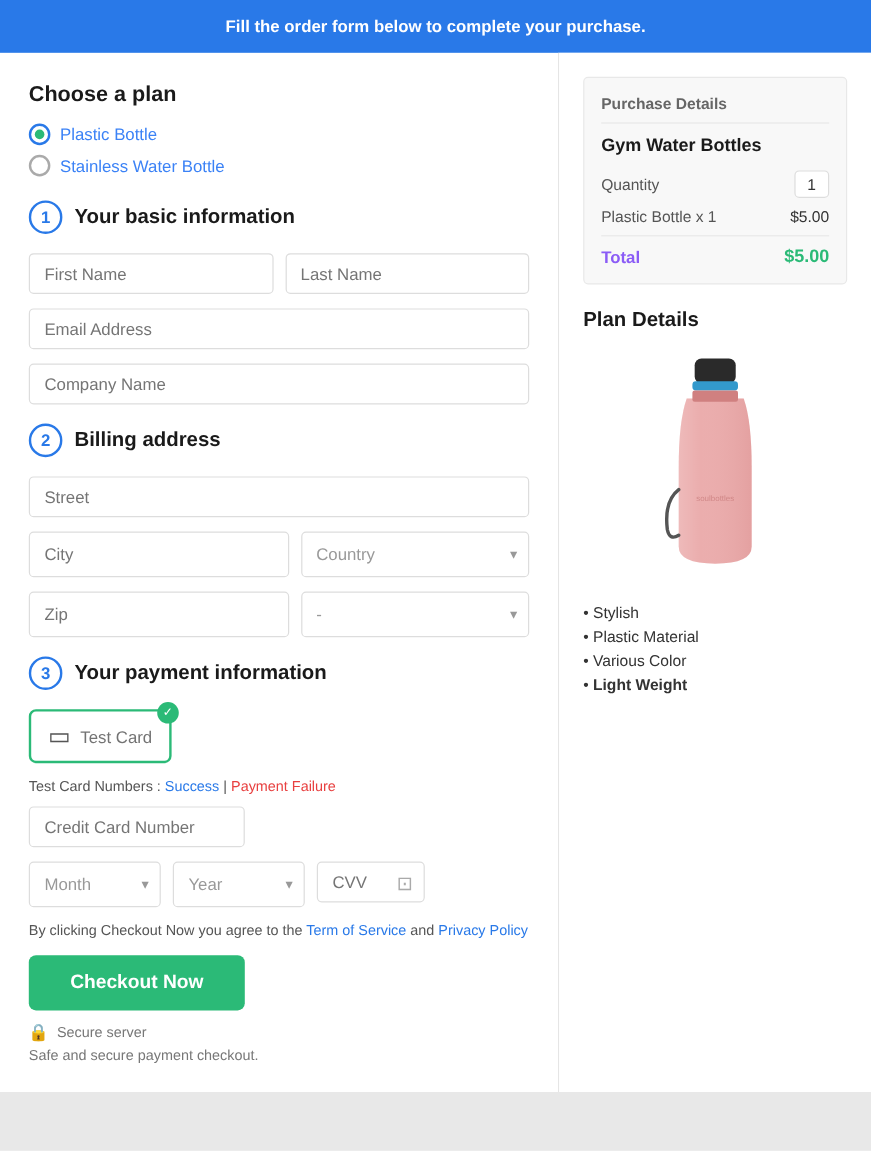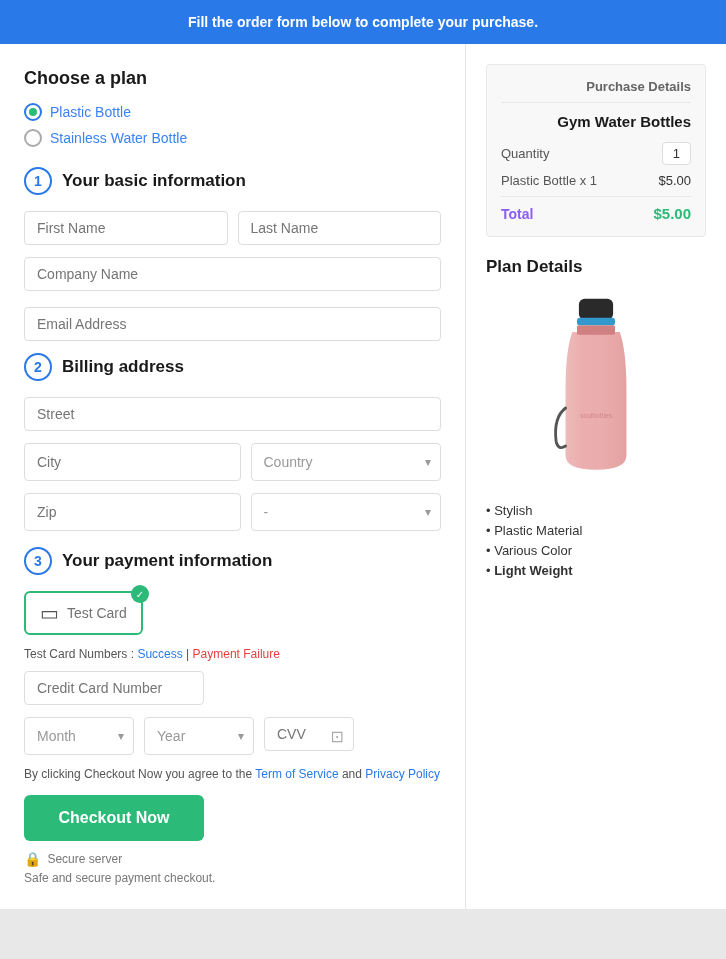--- a/index.html
+++ b/index.html
@@ -47,21 +47,21 @@
     .terms-text { font-size: 12px; color: #555; margin-bottom: 14px; margin-top: 10px; }
     .terms-text a { color: #2979e8; text-decoration: none; }
 
     .checkout-btn { background: #2bba77; color: #fff; border: none; border-radius: 6px; padding: 14px 30px; font-size: 16px; font-weight: 700; cursor: pointer; width: 180px; display: block; }
 
     .secure-row { display: flex; align-items: center; gap: 6px; margin-top: 10px; color: #777; font-size: 12px; }
     .lock-icon { font-size: 14px; color: #aaa; }
     .safe-text { font-size: 12px; color: #777; margin-top: 4px; }
 
     
-    .purchase-details-box { background: #f8f8f8; border: 1px solid #e8e8e8; border-radius: 4px; padding: 14px; margin-bottom: 20px; text-align: right; }
+    .purchase-details-box { background: #f8f8f8; border: 1px solid #e8e8e8; border-radius: 4px; padding: 14px; margin-bottom: 20px; }
     .purchase-details-title { font-size: 13px; color: #666; font-weight: 600; margin-bottom: 10px; border-bottom: 1px solid #e8e8e8; padding-bottom: 8px; }
     .product-name { font-size: 15px; font-weight: 700; color: #1a1a1a; margin-bottom: 12px; }
     .detail-row { display: flex; justify-content: space-between; align-items: center; margin-bottom: 8px; font-size: 13px; color: #555; }
     .qty-box { border: 1px solid #ddd; border-radius: 4px; padding: 3px 10px; color: #333; font-size: 13px; background: #fff; }
     .price { color: #333; font-size: 13px; }
     .total-row { display: flex; justify-content: space-between; align-items: center; margin-top: 8px; padding-top: 8px; border-top: 1px solid #e8e8e8; font-weight: 700; font-size: 14px; }
     .total-label { color: #8b5cf6; }
     .total-price { color: #2bba77; font-size: 15px; }
 
     .plan-details-title { font-size: 17px; font-weight: 700; color: #1a1a1a; margin-bottom: 12px; }
@@ -102,25 +102,25 @@
         <div class="step-circle">
           <span>1</span>
         </div>
         <span class="step-label">Your basic information</span>
       </div>
 
       <div class="form-row">
         <input class="form-input" type="text" placeholder="First Name" style="">
         <input class="form-input" type="text" placeholder="Last Name" style="">
       </div>
+      <div class="form-row">
+        <input class="form-input" type="email" placeholder="Email Address" style="">
+      </div>
       <div class="form-row section-divider">
         <input class="form-input" type="text" placeholder="Company Name" style="">
-      </div>
-      <div class="form-row">
-        <input class="form-input" type="email" placeholder="Email Address" style="">
       </div>
 
       
       <div class="step-header">
         <div class="step-circle">
           <span>2</span>
         </div>
         <span class="step-label">Billing address</span>
       </div>
 

